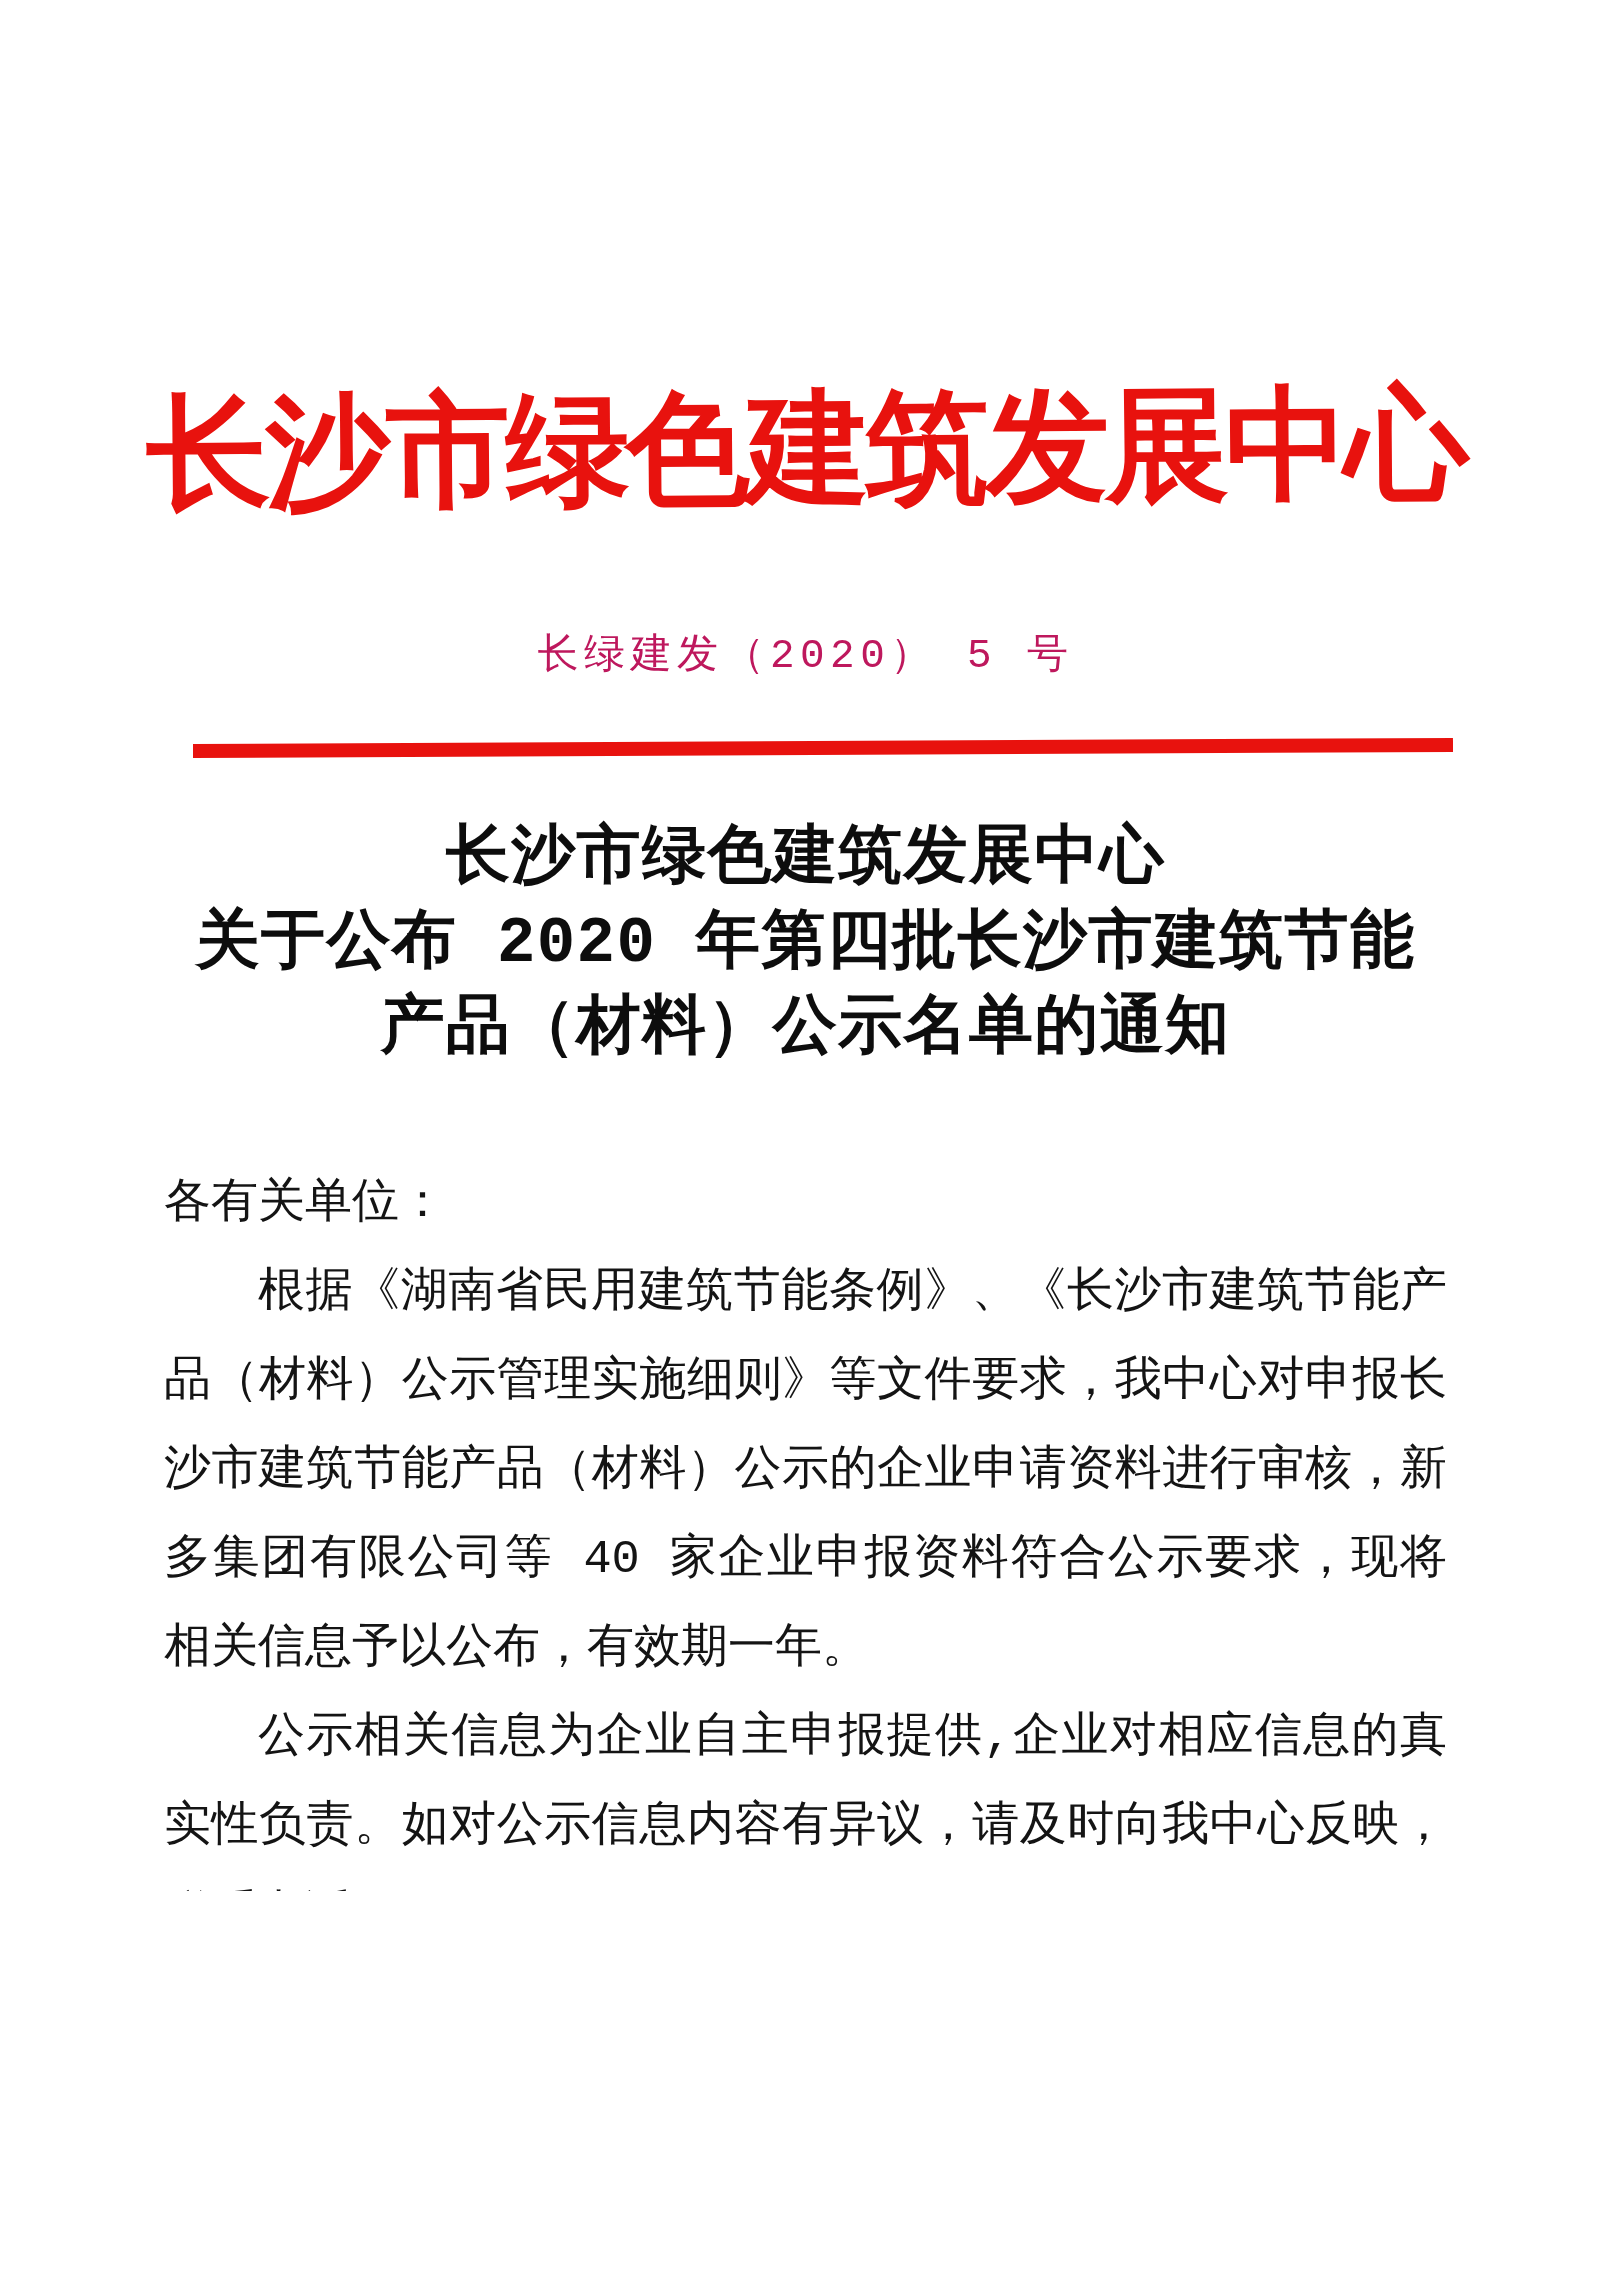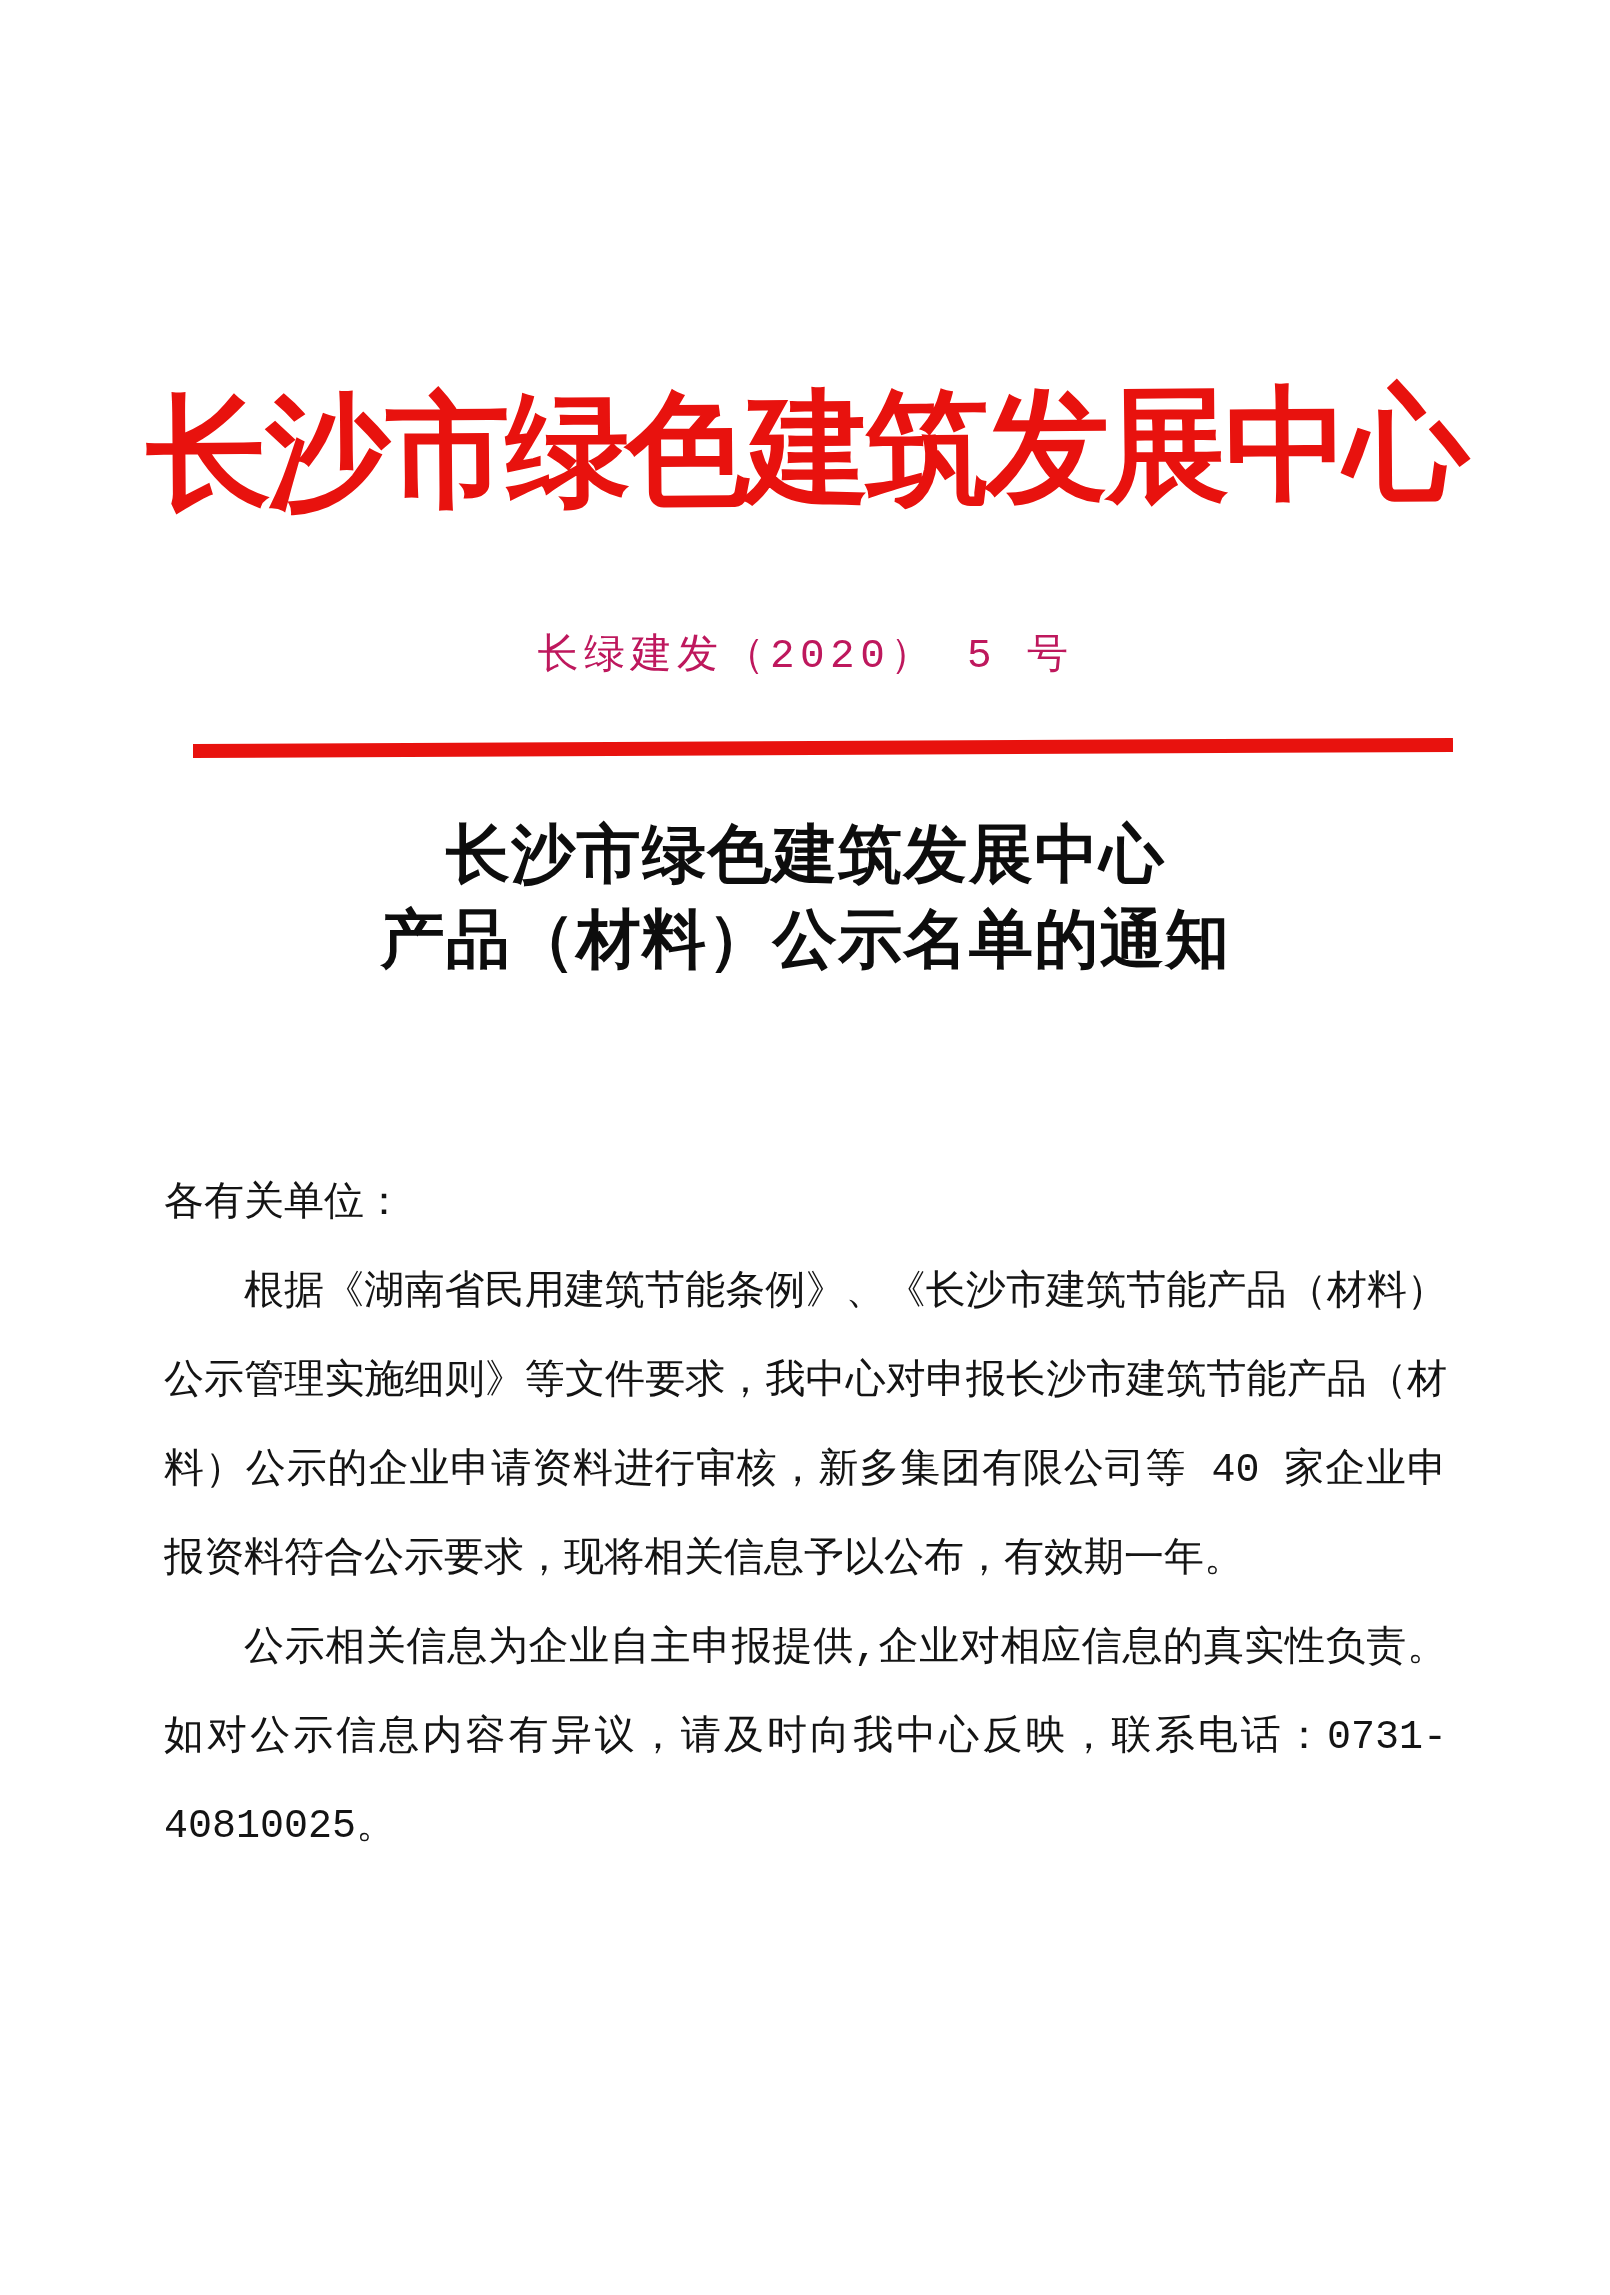--- a/index.html
+++ b/index.html
@@ -62,21 +62,21 @@
     letter-spacing: 1.4px;
   }
   .doc-title .title-line {
     white-space: nowrap;
   }
   .body-text {
     position: absolute;
     top: 1159px;
     left: 164px;
     width: 1283px;
-    font-size: 40px;
+    font-size: 47px;
     line-height: 89px;
     text-align: justify;
     color: #141414;
   }
   .salutation {
     margin: 0;
   }
   .para {
     margin: 0;
     text-indent: 2em;
@@ -97,20 +97,21 @@
 <div class="page">
 
   <div class="org-title">长沙市绿色建筑发展中心</div>
 
   <div class="doc-number">长绿建发（2020） 5 号</div>
 
   <div class="red-line"></div>
 
   <div class="doc-title">
     <div class="title-line">长沙市绿色建筑发展中心</div>
+    <div class="title-line">关于公布 2020 年第四批长沙市建筑节能</div>
     <div class="title-line">产品（材料）公示名单的通知</div>
   </div>
 
   <div class="body-text">
     <p class="salutation">各有关单位：</p>
     <p class="para">根据《湖南省民用建筑节能条例》、《长沙市建筑节能产品（材料）公示管理实施细则》等文件要求，我中心对申报长沙市建筑节能产品（材料）公示的企业申请资料进行审核，新多集团有限公司等 40 家企业申报资料符合公示要求，现将相关信息予以公布，有效期一年。</p>
     <p class="para">公示相关信息为企业自主申报提供,企业对相应信息的真实性负责。如对公示信息内容有异议，请及时向我中心反映，联系电话：0731-40810025。</p>
   </div>
 
   <div class="page-number">— 1 —</div>

